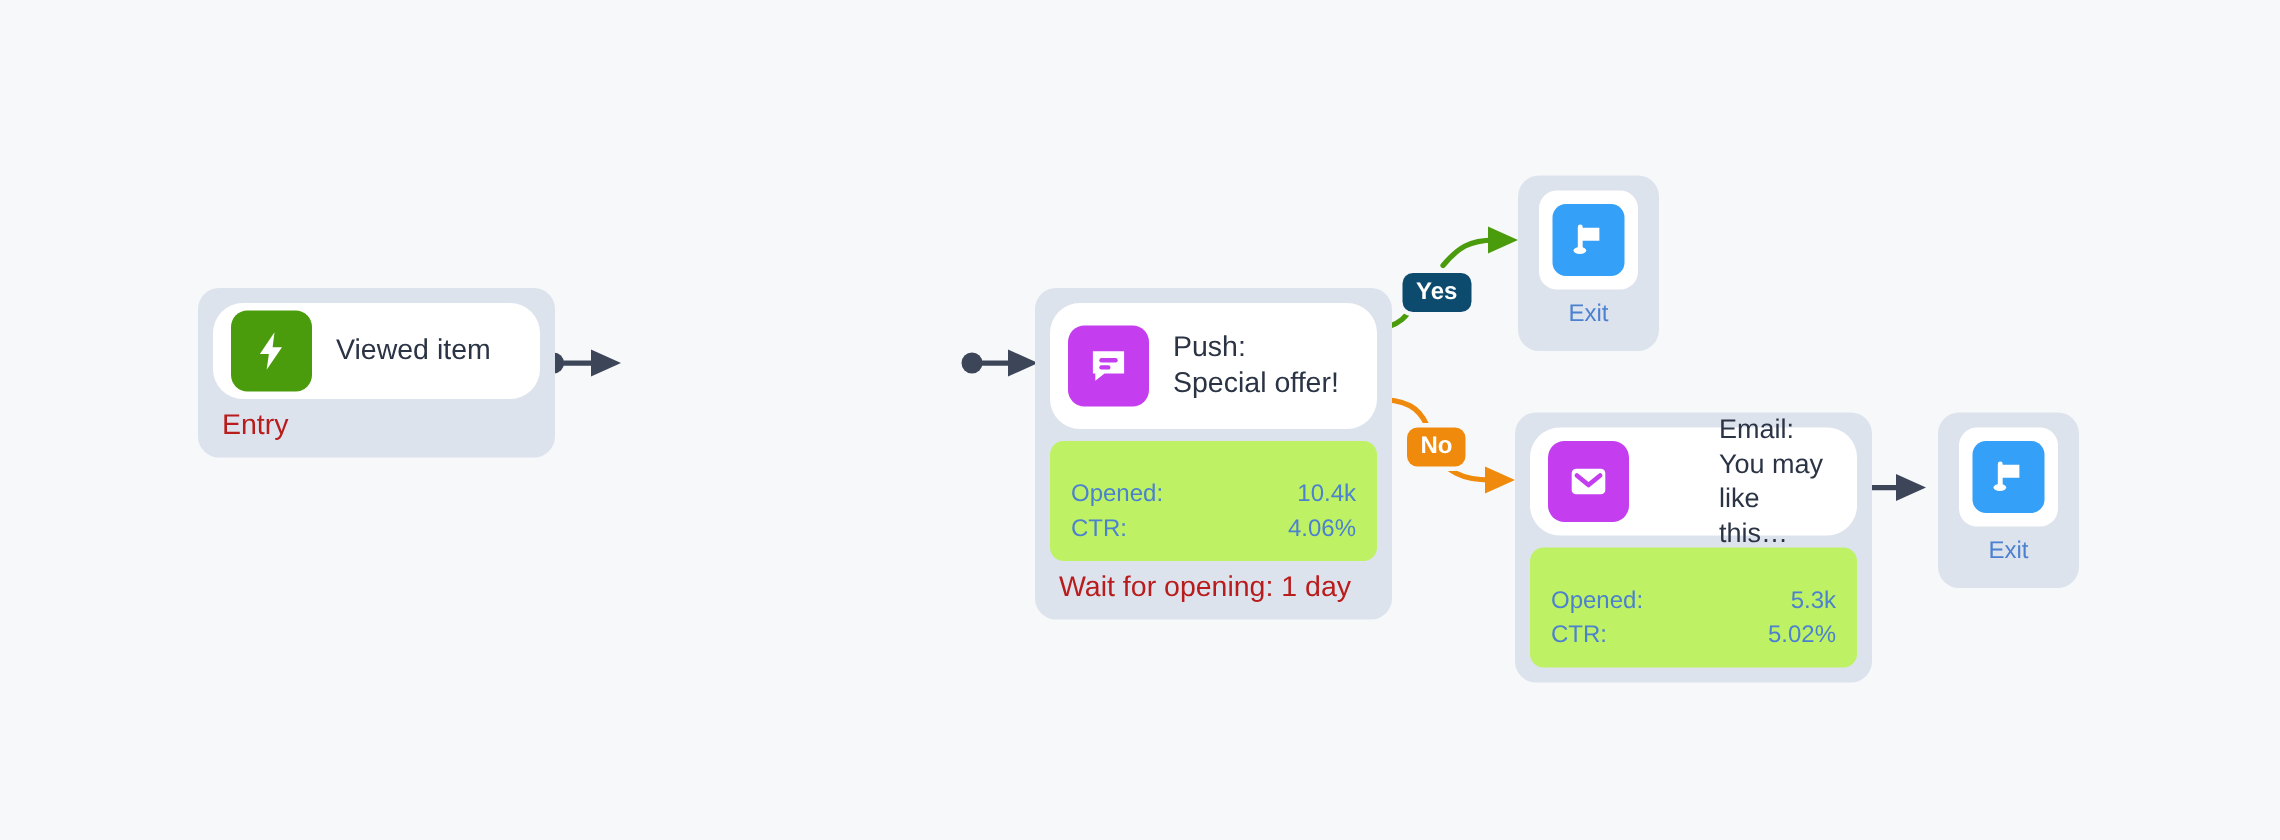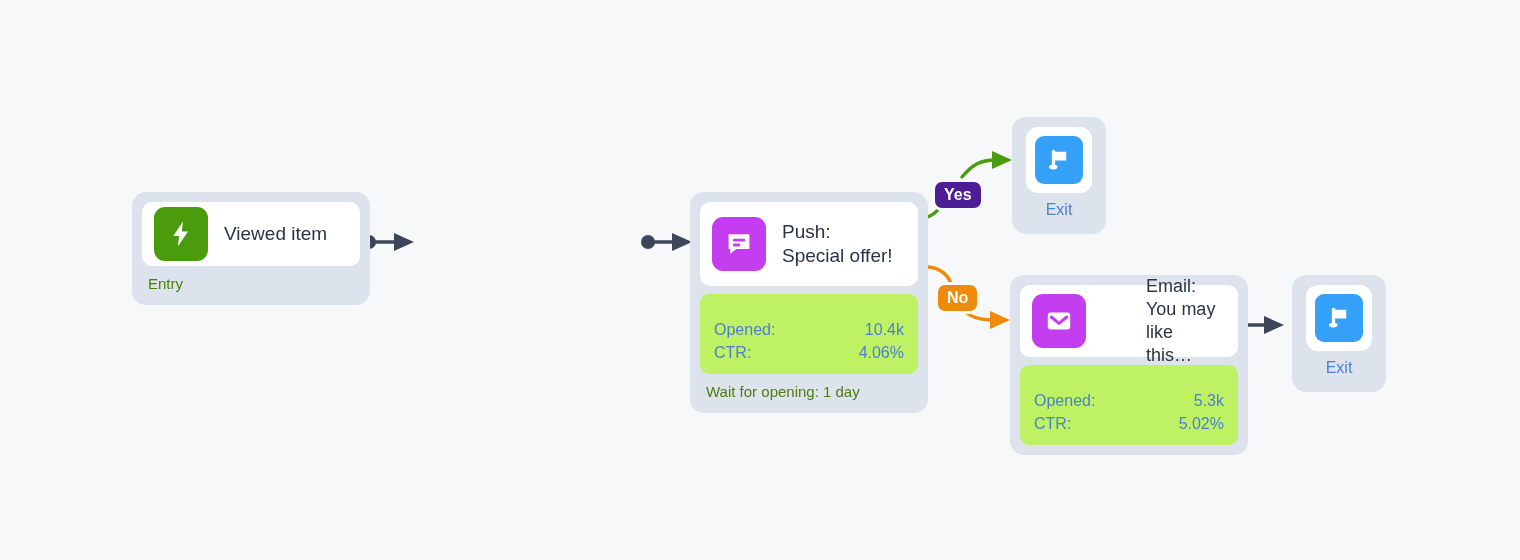--- a/index.html
+++ b/index.html
@@ -30,21 +30,21 @@
   
   .node {
     position: absolute;
     background: #dde3ed;
     border-radius: 14px;
     box-sizing: border-box;
     padding: 10px;
   }
   .card {
     background: #ffffff;
-    border-radius: 10px;
+    border-radius: 20px;
     display: flex;
     align-items: center;
     box-sizing: border-box;
   }
   .icon-tile {
     width: 54px;
     height: 54px;
     border-radius: 11px;
     flex: 0 0 auto;
     display: flex;
@@ -53,22 +53,22 @@
   }
   .card-title {
     font-size: 19px;
     line-height: 24px;
     color: #2b3445;
     font-weight: 400;
     margin-left: 16px;
     white-space: pre-line;
   }
   .meta {
-    font-size: 15px;
-    color: #4d7c0f;
+    font-size: 19px;
+    color: #b91c1c;
     padding: 9px 4px 2px 6px;
     line-height: 18px;
   }
 
   
   .stats {
     background: #bef264;
     border-radius: 9px;
     margin-top: 8px;
     padding: 24px 14px 10px 14px;
@@ -191,21 +191,21 @@
         <span class="stat-val">10.4k</span>
       </div>
       <div class="stat-row">
         <span>CTR:</span>
         <span class="stat-val">4.06%</span>
       </div>
     </div>
     <div class="meta">Wait for opening: 1 day</div>
   </div>
 
-  <div class="badge" style="left:935px; top:182px; background:#4c1d95;">
+  <div class="badge" style="left:935px; top:182px; background:#0c4a6e;">
     <span>Yes</span>
   </div>
   <div class="badge" style="left:938px; top:285px; background:#ef8a0c;">
     <span>No</span>
   </div>
 
   <div class="exit-node" style="left:1012px; top:117px; width:94px;">
     <div class="exit-card">
       <span class="icon-tile" style="background:#35a0f8; width:48px; height:48px; border-radius:9px;">
         <svg width="30" height="30" viewBox="0 0 24 24" aria-hidden="true">

